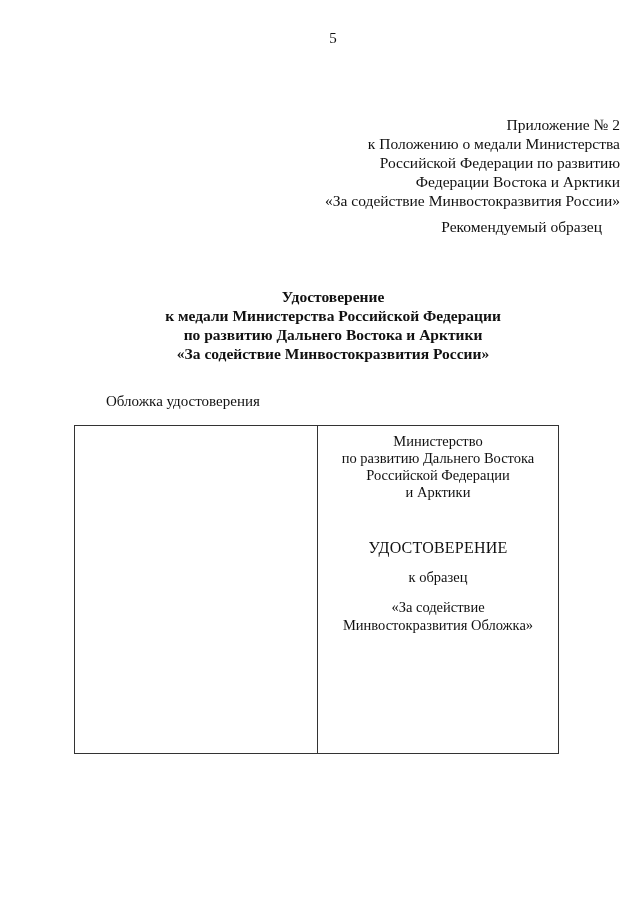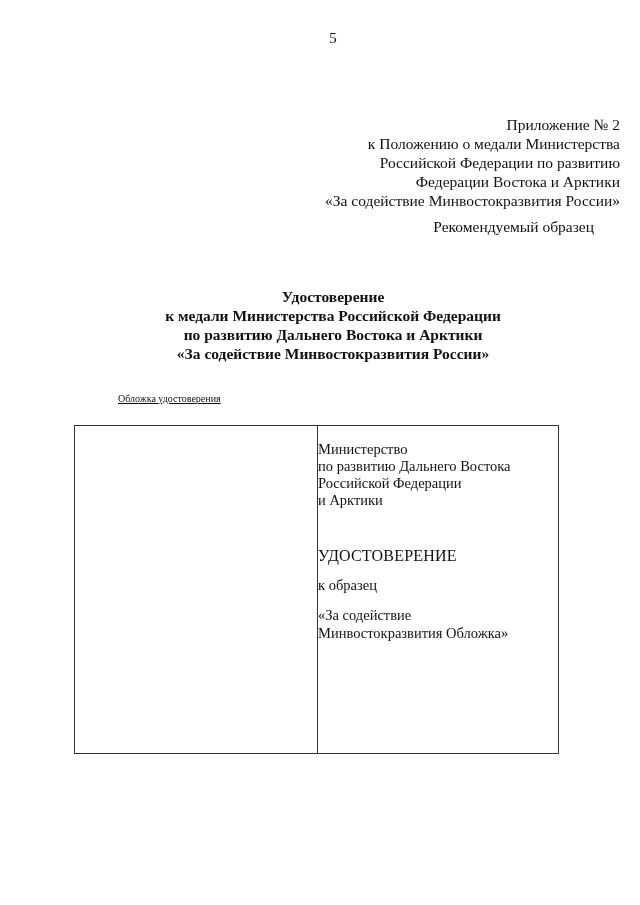--- a/index.html
+++ b/index.html
@@ -1,26 +1,26 @@
 <!DOCTYPE html>
 <html><head>
 <meta charset="utf-8">
 <style>
   html, body { margin: 0; padding: 0; background: #ffffff; }
   body { width: 640px; height: 905px; position: relative; overflow: hidden;
          font-family: "Liberation Serif", "DejaVu Serif", serif; color: #111; }
   .abs { position: absolute; }
   .page-num { left: 0; width: 666px; top: 30px; text-align: center; font-size: 15px; }
   .appendix { left: 300px; width: 320px; top: 115px; text-align: right; font-size: 15.5px; line-height: 19px; }
-  .sample { right: 46px; top: 218px; font-size: 15.5px; }
+  .sample { right: 38px; top: 218px; font-size: 15.5px; }
   .title { left: 150px; width: 366px; top: 287px; text-align: center; font-size: 15.5px; font-weight: bold; line-height: 19px; }
-  .cover-label { left: 118px; top: 393px; font-size: 10px; text-decoration: underline; }
+  .cover-label { left: 106px; top: 393px; font-size: 15px; }
   .cover-box { left: 74px; top: 425px; width: 485px; height: 329px; border: 1.5px solid #333; box-sizing: border-box; }
   .cover-left { position: absolute; left: 0; top: 0; width: 243px; height: 100%; border-right: 1.5px solid #333; box-sizing: border-box; }
-  .cover-right { position: absolute; left: 243px; top: 8px; right: 0; height: 100%; text-align: left; font-size: 14.5px; }
+  .cover-right { position: absolute; left: 243px; top: 0; right: 0; height: 100%; text-align: center; font-size: 14.5px; }
   .ministry { margin-top: 7px; line-height: 17px; }
   .cert-word { margin-top: 38px; font-size: 16px; letter-spacing: 0.2px; }
   .to-medal { margin-top: 12px; }
   .medal-name { margin-top: 12px; line-height: 18px; }
 </style>
 </head>
 <body>
 
 <div class="abs page-num">5</div>
 

